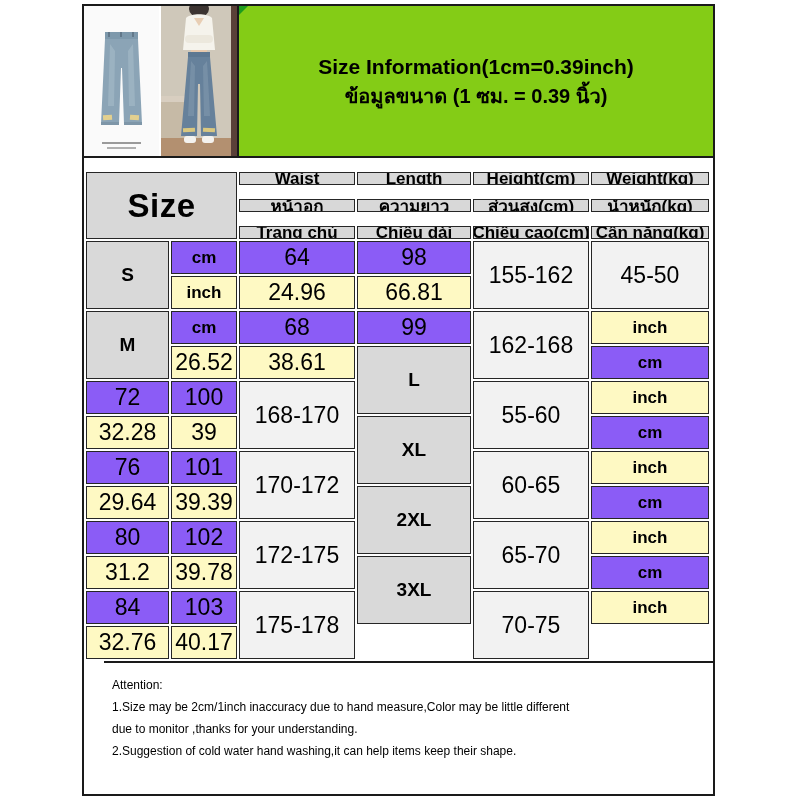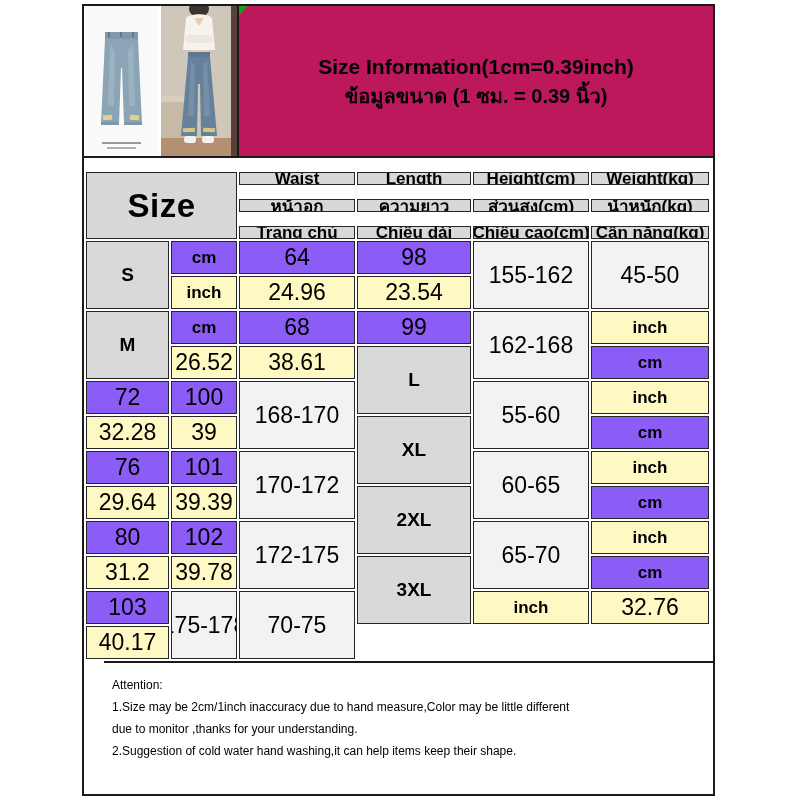--- a/index.html
+++ b/index.html
@@ -10,21 +10,21 @@
   .frame{
     position:absolute;left:82px;top:4px;width:633px;height:792px;
     box-sizing:border-box;border:2px solid #1a1a1a;background:#fff;
     display:flex;flex-direction:column;
   }
   
   .top-row{height:150px;flex:none;display:flex;border-bottom:2px solid #1a1a1a;background:#fff;}
   .photo{flex:none;height:150px;display:block;}
   .photo-gap{width:2px;background:#fff;flex:none;}
   .title-cell{
-    flex:1;border-left:2px solid #1a1a1a;background:#be185d;position:relative;
+    flex:1;border-left:2px solid #1a1a1a;background:#84cc16;position:relative;
     display:flex;flex-direction:column;justify-content:center;align-items:center;gap:3px;
   }
   .title-cell::before{ 
     content:"";position:absolute;top:0;left:0;width:0;height:0;
     border-top:9px solid #1d9b1d;border-right:9px solid transparent;
   }
   .title-line{font-weight:bold;font-size:21px;line-height:27px;text-align:center;}
   .title-line.th{font-size:20px;}
   
   .header-grid,.data-grid{
@@ -119,21 +119,21 @@
   <div class="data-grid">
 
     <div class="cell c-size">S</div>
     <div class="cell c-unit shade">cm</div>
     <div class="cell num shade">64</div>
     <div class="cell num shade">98</div>
     <div class="cell num c-range">155-162</div>
     <div class="cell num c-range">45-50</div>
     <div class="cell c-unit white">inch</div>
     <div class="cell num white">24.96</div>
-    <div class="cell num white">23.54</div>
+    <div class="cell num white">66.81</div>
 
     <div class="cell c-size">M</div>
     <div class="cell c-unit shade">cm</div>
     <div class="cell num shade">68</div>
     <div class="cell num shade">99</div>
     <div class="cell num c-range">162-168</div>
     <div class="cell c-unit white">inch</div>
     <div class="cell num white">26.52</div>
     <div class="cell num white">38.61</div>
 
@@ -162,20 +162,21 @@
     <div class="cell num shade">80</div>
     <div class="cell num shade">102</div>
     <div class="cell num c-range">172-175</div>
     <div class="cell num c-range">65-70</div>
     <div class="cell c-unit white">inch</div>
     <div class="cell num white">31.2</div>
     <div class="cell num white">39.78</div>
 
     <div class="cell c-size">3XL</div>
     <div class="cell c-unit shade">cm</div>
+    <div class="cell num shade">84</div>
     <div class="cell num shade">103</div>
     <div class="cell num c-range">175-178</div>
     <div class="cell num c-range">70-75</div>
     <div class="cell c-unit white">inch</div>
     <div class="cell num white">32.76</div>
     <div class="cell num white">40.17</div>
   </div>
 
   <div class="attention">
     <div>Attention:</div>

